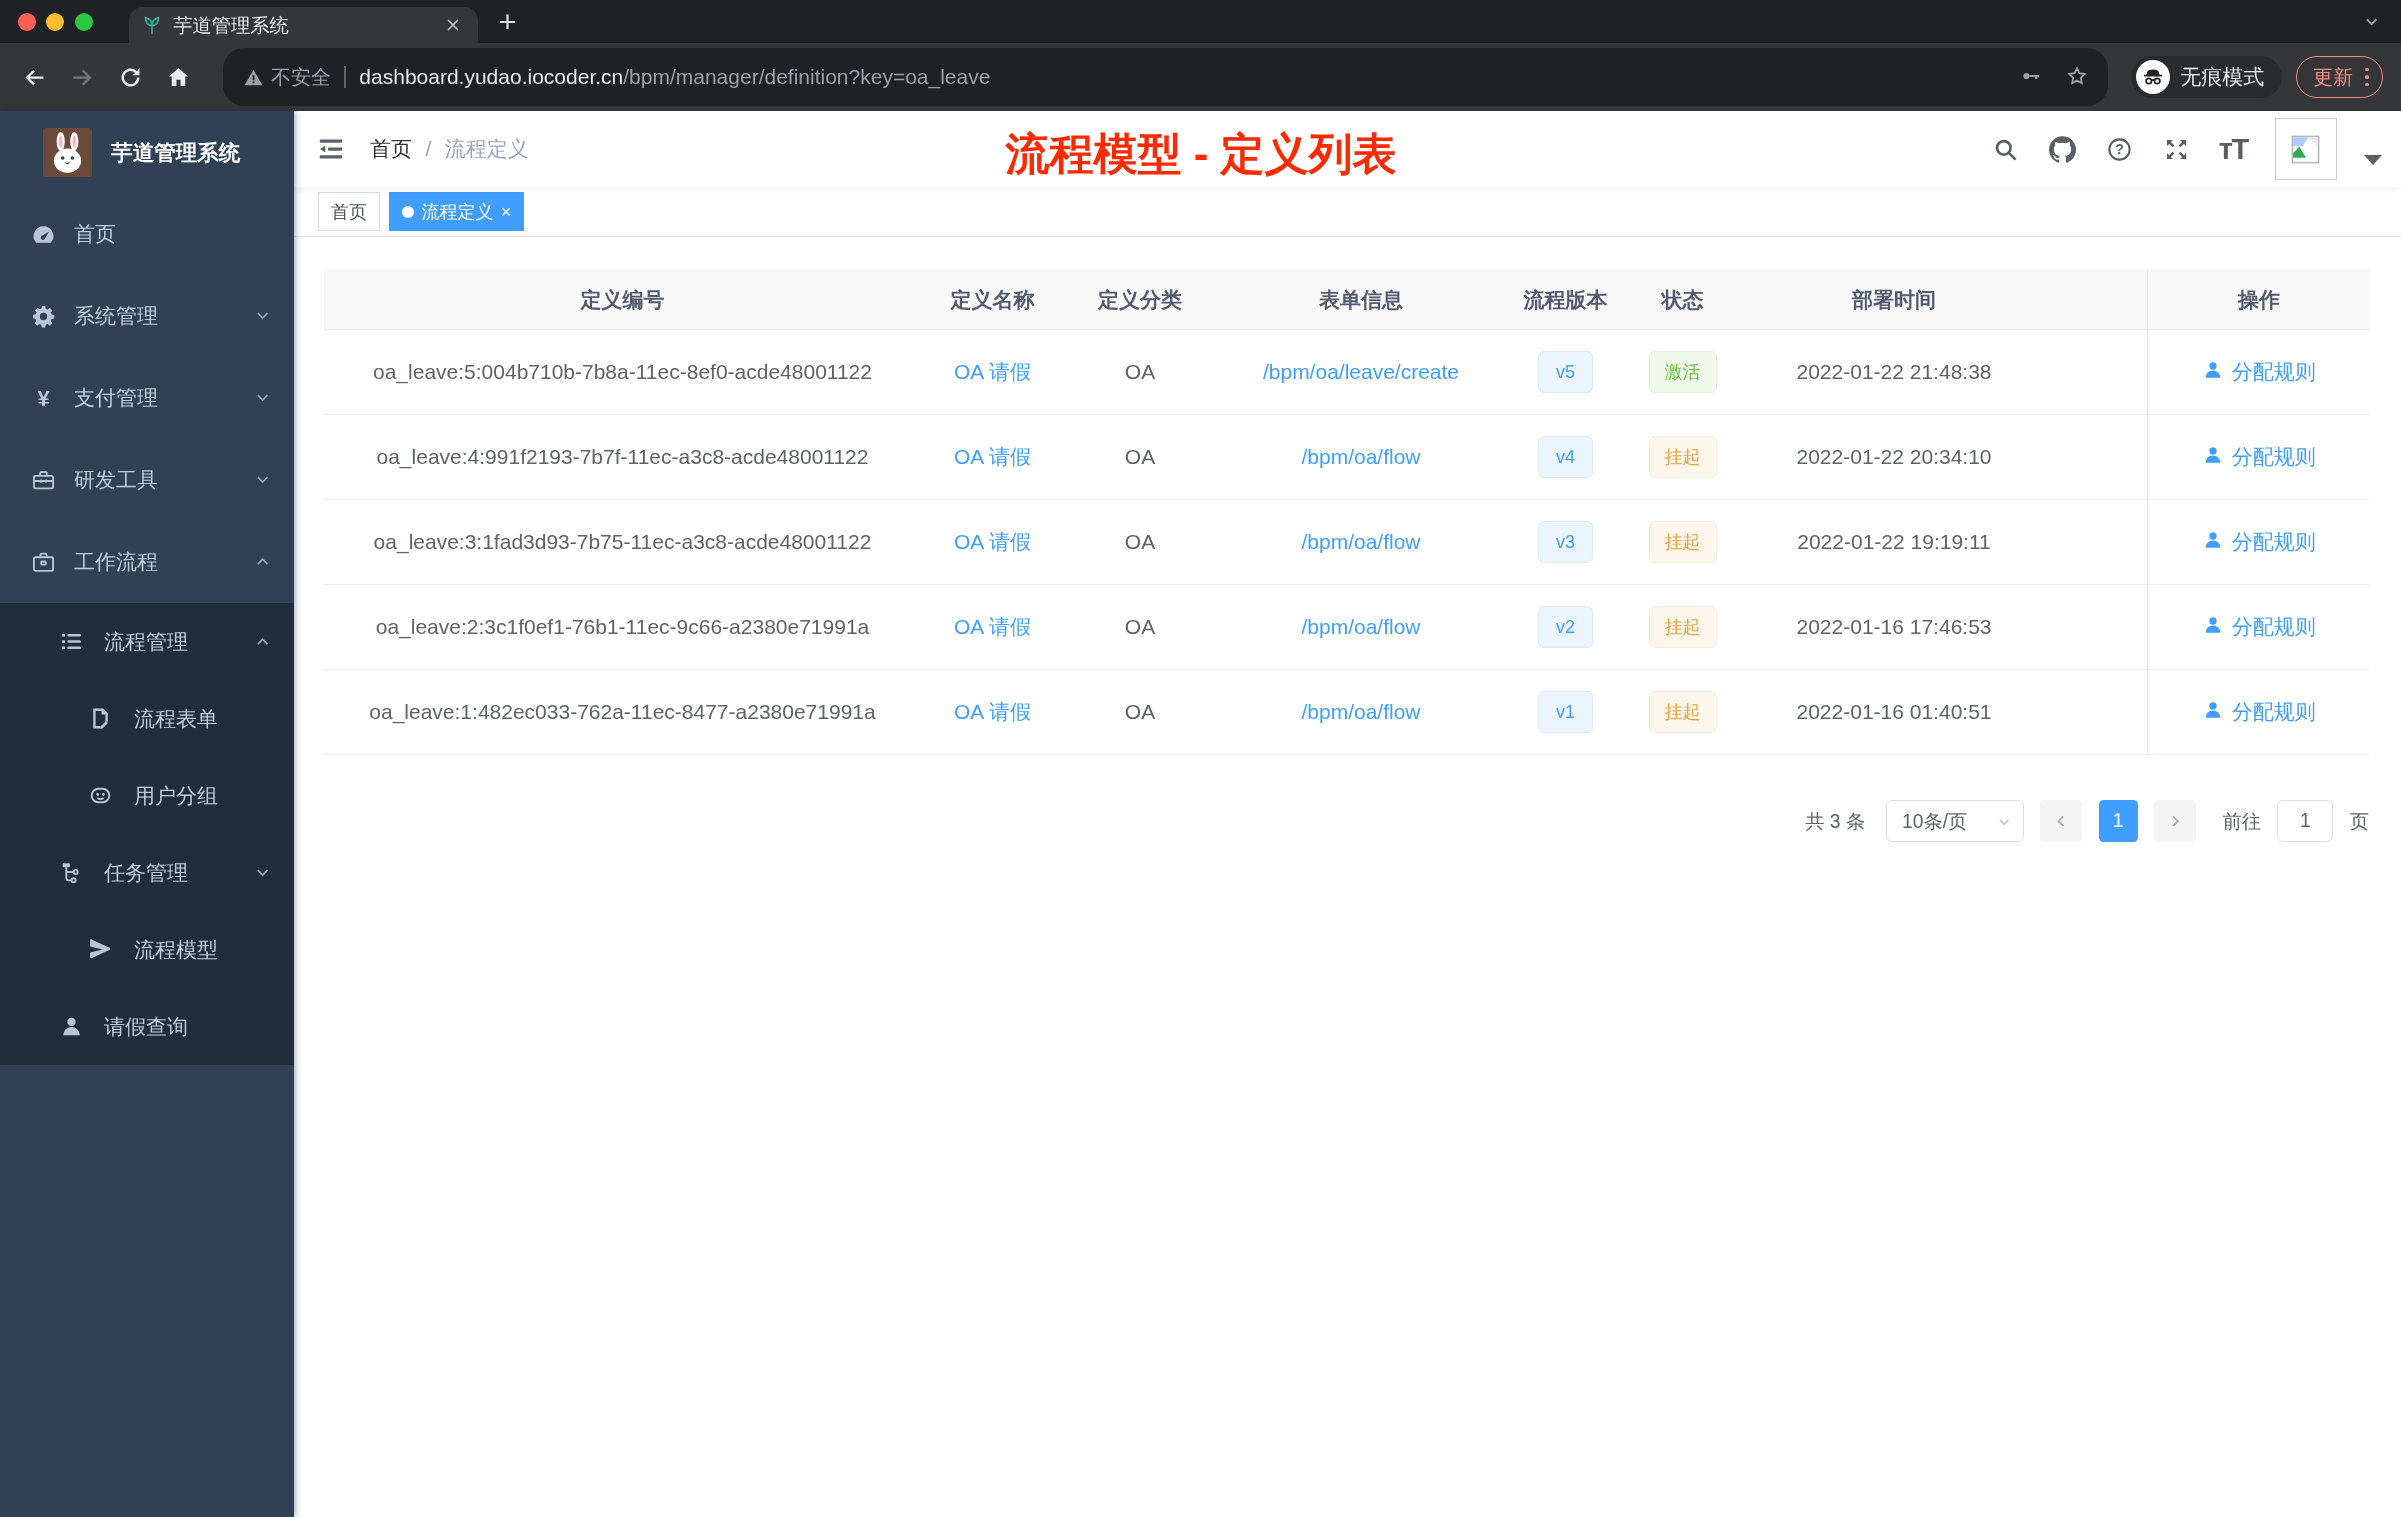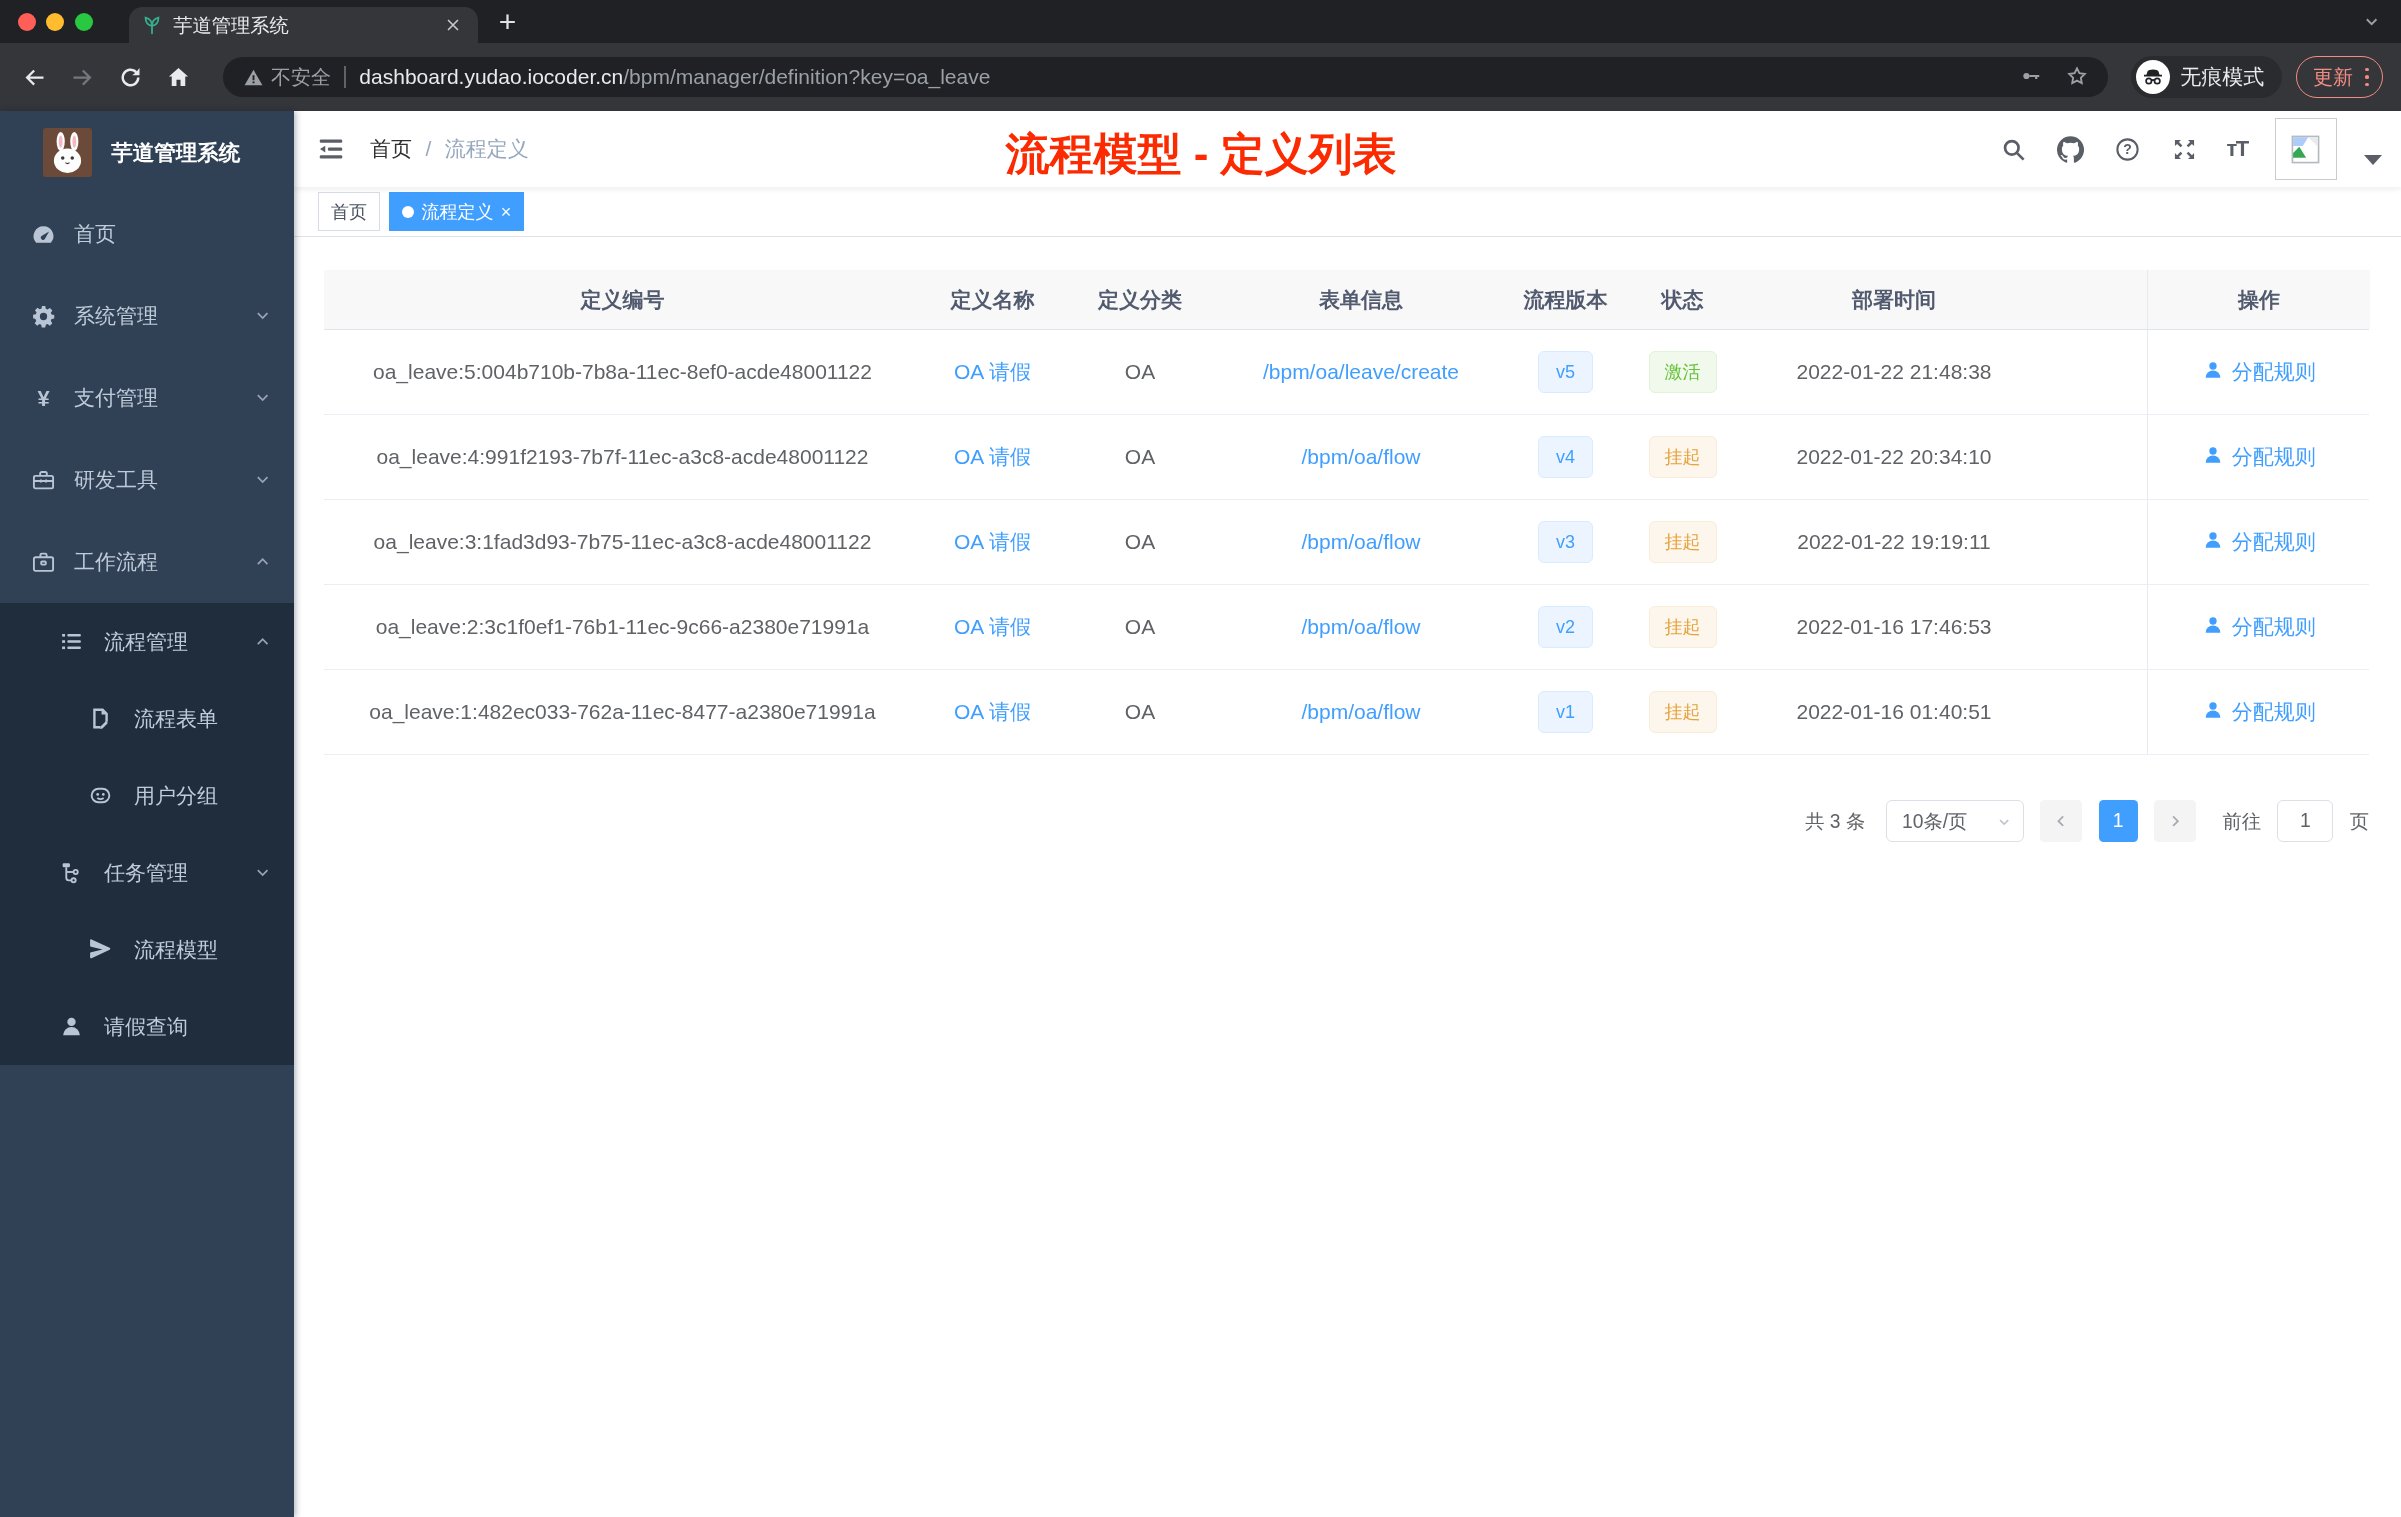--- a/index.html
+++ b/index.html
@@ -22,21 +22,21 @@
   .tab-close svg{width:18px;height:18px}
   .newtab { margin-left:21px; color:#dfe1e4; font-size:30px; line-height:30px; font-weight:300; }
   .strip-caret { position:absolute; right:19.3px; top:12px; color:#9aa0a6; }
 
   .toolbar { position:absolute; top:43px; left:0; right:0; height:68px; background:#35363a;
     display:flex; align-items:center; padding:0 18px; }
   .nav-ic { width:33px; height:33px; display:flex; align-items:center; justify-content:center;
     color:#e8eaed; margin-right:15px; flex:none; }
   .nav-ic svg{width:27px;height:27px}
   .nav-ic.dim{color:#74787d}
-  .urlbar { flex:1; height:40px; border-radius:21px; background:#202124; margin:0 13.4px;
+  .urlbar { flex:1; height:58px; border-radius:21px; background:#202124; margin:0 13.4px;
     display:flex; align-items:center; padding:0 19.3px; min-width:0;justify-content:space-between; }
   .warn-ic { color:#9aa0a6; width:21px; height:21px; flex:none; }
   .warn-ic svg{width:100%;height:100%}
   .warn-label { color:#9aa0a6; font-size:20px; margin-left:7.4px; white-space:nowrap; }
   .url-div { width:1.5px; height:22px; background:#5f6368; margin:0 13.4px; flex:none; }
   .url-text { font-size:21px; white-space:nowrap; overflow:hidden; flex:1; min-width:0; }
   .url-domain{color:#e8eaed}.url-path{color:#9aa0a6}
   .url-right { display:flex; align-items:center; gap:24px; margin-left:15px; color:#9aa0a6; }
   .url-right svg{width:22px;height:22px}
   .incog { height:42px; border-radius:21px; background:#2a2b2e; display:flex; align-items:center;
@@ -76,21 +76,21 @@
     box-shadow:0 1.5px 6px rgba(0,21,41,.08); display:flex; align-items:center; z-index:2; }
   .hamburger { width:30px; height:30px; color:#5a5e66; margin-left:22px; flex:none; }
   .hamburger svg{width:100%;height:100%}
   .breadcrumb { display:flex; align-items:center; margin-left:24px; font-size:21px; white-space:nowrap; }
   .bc-home { color:#303133; font-weight:500; }
   .bc-sep { color:#97a8be; margin:0 13.4px; }
   .bc-current { color:#97a8be; }
   .nav-right { margin-left:auto; display:flex; align-items:center; gap:27px; padding-right:19.3px; }
   .hicon { width:30px; height:30px; color:#5a5e66; display:flex; align-items:center; justify-content:center; }
   .hicon svg{width:27px;height:27px}
-  .fontsize-ic { font-size:22px; font-weight:bold; color:#5a5e66; letter-spacing:-1.5px; }
+  .fontsize-ic { font-size:29px; font-weight:bold; color:#5a5e66; letter-spacing:-1.5px; }
   .avatar-box { width:62px; height:62px; border:1.5px solid #c9ccd1; background:#fff; display:flex;
     align-items:center; justify-content:center; }
   .avatar-box svg{width:33px;height:33px}
   .nav-caret { width:0; height:0; border-left:9px solid transparent; border-right:9px solid transparent;
     border-top:10.4px solid #5a5e66; margin-top:22px; }
 
   .annotation { position:fixed; top:125px; left:1201px; transform:translateX(-50%); z-index:50;
     color:#fb2a00; font-size:44px; font-weight:bold; white-space:nowrap; }
 
   .tagsbar { height:50px; background:#fff; border-bottom:1.5px solid #dfe3e8; display:flex;

